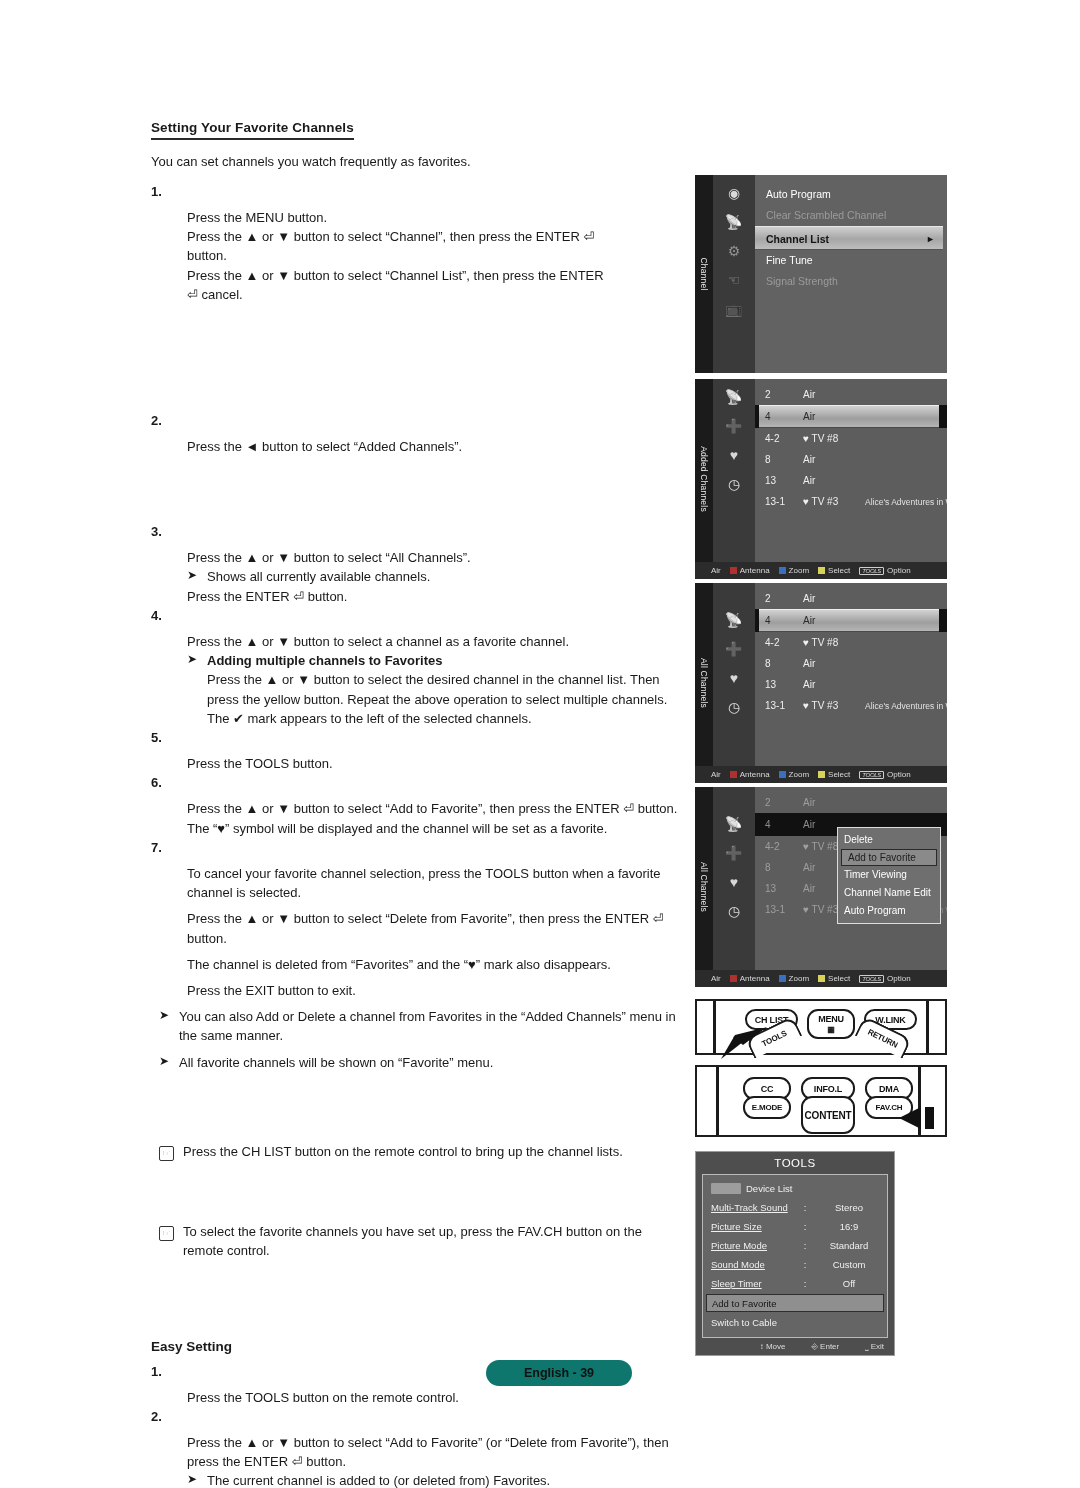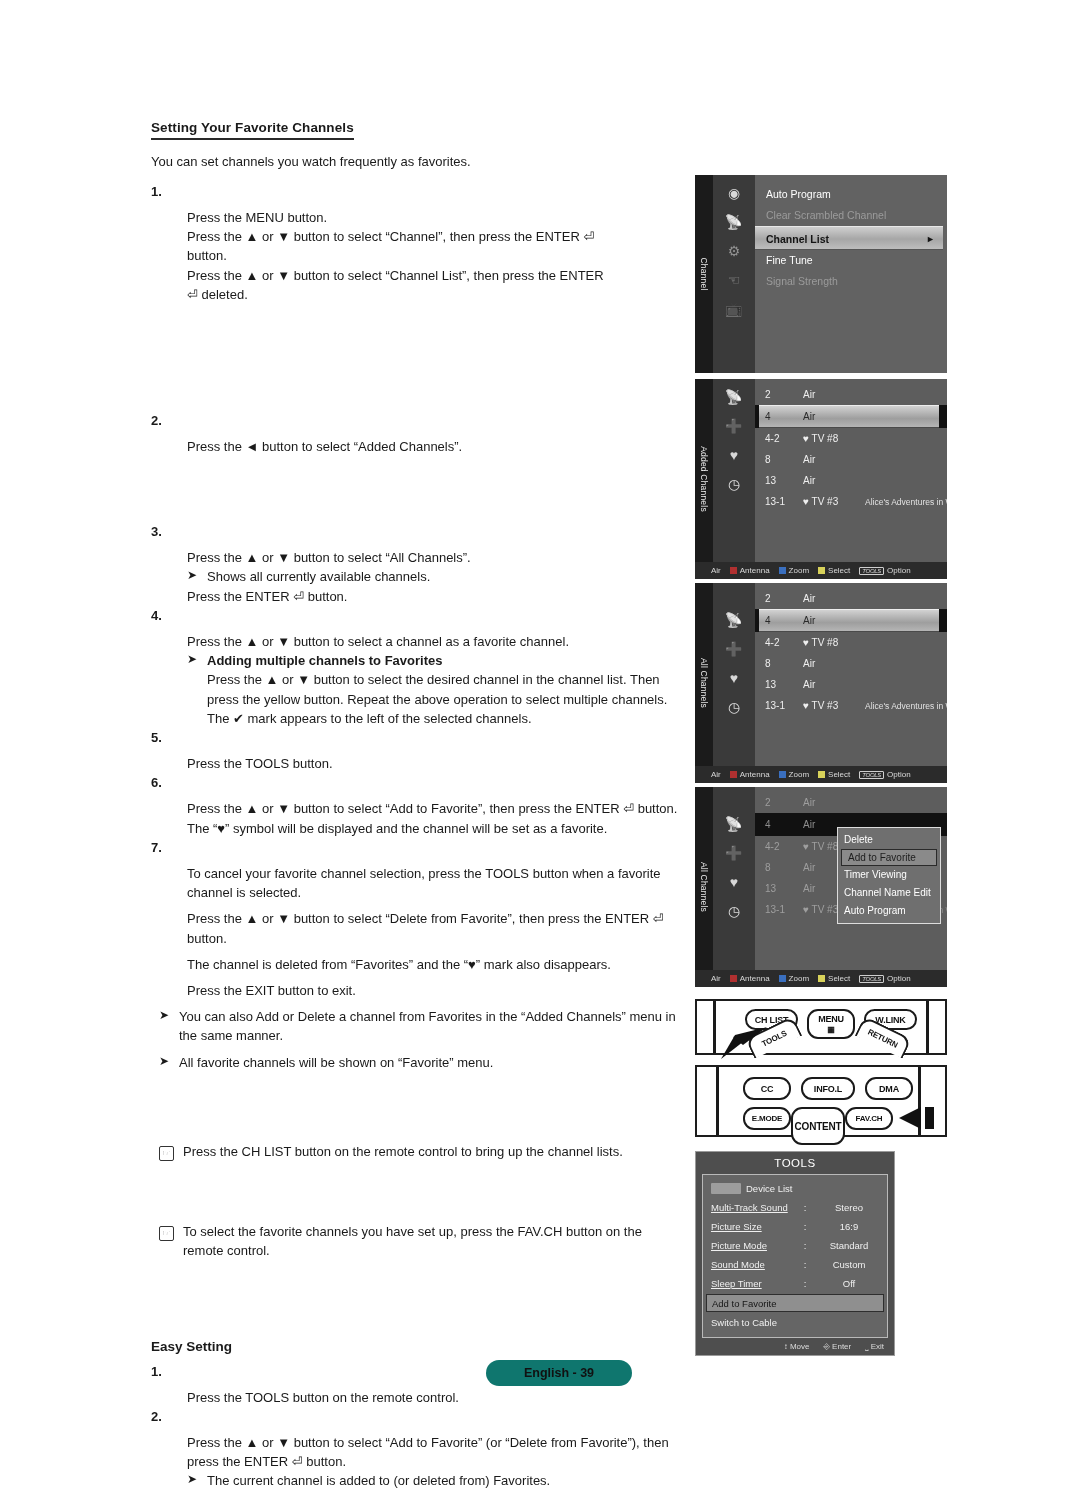--- a/index.html
+++ b/index.html
@@ -175,21 +175,21 @@
   }
   .tp-row .lbl { flex:0 0 88px;text-decoration:underline; }
   .tp-row .col { flex:0 0 12px; text-align:center; }
   .tp-row .val { flex:1; text-align:center; }
   .tp-row.sel {
     background:#8f8f8f; color:#161616; border:1px solid #2e2e2e;
     margin:1px 3px; height:18px; padding-left:5px;
   }
   .tp-foot {
     height:17px; display:flex; align-items:center; justify-content:flex-end;
-    gap:14px; font-size:8px; color:#dcdcdc; padding-right:10px; background:#4e4e4e;
+    gap:26px; font-size:8px; color:#dcdcdc; padding-right:10px; background:#4e4e4e;
   }
   .devbadge {
     display:inline-block; width:30px; height:11px; background:#9d9d9d;
     border-radius:1px; margin-right:5px; vertical-align:-1px;
   }
 
   
   .pagefoot {
     position:absolute; left:486px; top:1360px;
     width:146px; height:26px; border-radius:13px;
@@ -207,21 +207,21 @@
   <div class="intro">You can set channels you watch frequently as favorites.</div>
 
   
   <div class="step">
     <div class="num">1.</div>
     <div class="body">
       <div>Press the MENU button.</div>
       <div>Press the ▲ or ▼ button to select “Channel”, then press the ENTER ⏎</div>
       <div>button.</div>
       <div>Press the ▲ or ▼ button to select “Channel List”, then press the ENTER</div>
-      <div>⏎ deleted.</div>
+      <div>⏎ cancel.</div>
     </div>
   </div>
 
   <div style="height:107px"></div>
 
   
   <div class="step">
     <div class="num">2.</div>
     <div class="body">Press the ◄ button to select “Added Channels”.</div>
   </div>
@@ -543,21 +543,21 @@
   <div style="height:10px"></div>
 
   <div class="remote" style="height:72px">
     <div class="rail" style="left:19px"></div>
     <div class="rail" style="right:24px"></div>
     <div style="position:absolute;left:46px;top:10px;display:flex;gap:10px">
       <div class="rbtn" style="width:48px;height:23px">CC</div>
       <div class="rbtn" style="width:54px;height:23px">INFO.L</div>
       <div class="rbtn" style="width:48px;height:23px">DMA</div>
     </div>
-    <div style="position:absolute;left:46px;top:40px;display:flex;">
+    <div style="position:absolute;left:46px;top:29px;display:flex;gap:10px">
       <div class="rbtn" style="width:48px;height:23px;font-size:8px">E.MODE</div>
       <div class="rbtn" style="width:54px;height:38px;font-size:10px">CONTENT</div>
       <div class="rbtn" style="width:48px;height:23px;font-size:8px">FAV.CH</div>
     </div>
     <svg width="46" height="26" style="position:absolute;right:2px;top:39px">
       <polygon points="2,12 24,1 24,23" fill="#111"></polygon>
       <rect x="28" y="1" width="9" height="22" fill="#111"></rect>
     </svg>
   </div>
 

